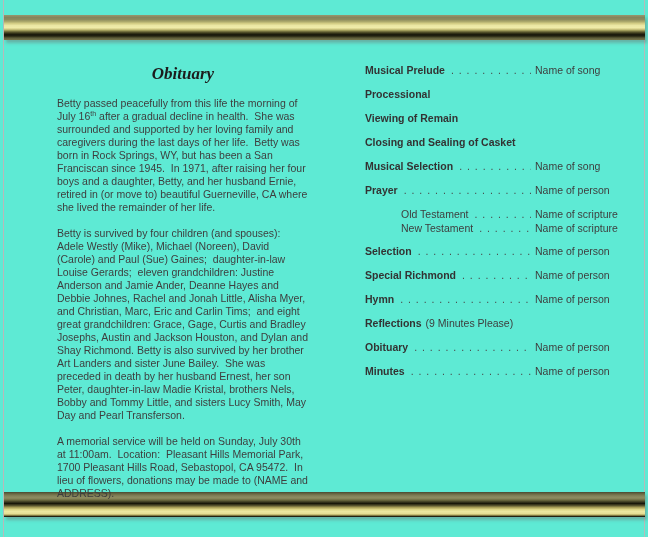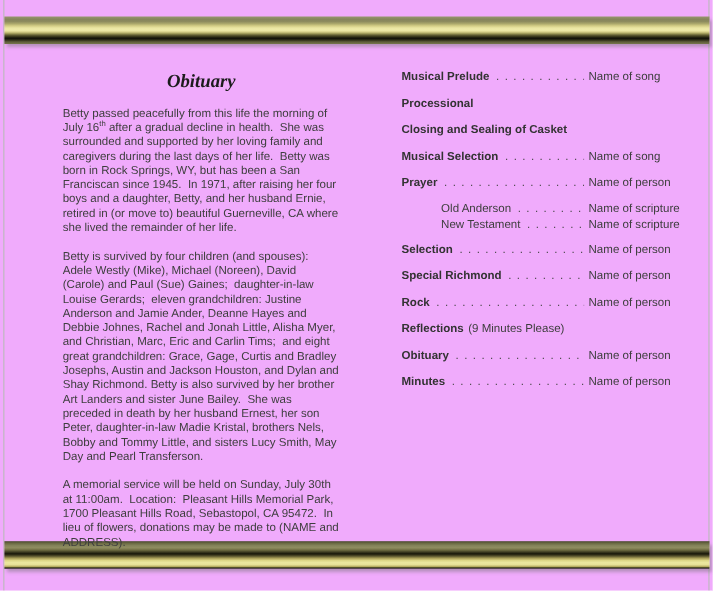--- a/index.html
+++ b/index.html
@@ -1,17 +1,17 @@
 <!DOCTYPE html>
 <html><head>
 <meta charset="utf-8">
 <style>
   html,body{margin:0;padding:0;background:#ffffff;}
   .page{
-    position:relative;width:648px;height:537px;background:#f0abfc;
+    position:relative;width:648px;height:537px;background:#5eead4;
     overflow:hidden;
     font-family:"Liberation Sans", sans-serif;
   }
   .edge-line{position:absolute;top:0;bottom:0;width:1px;background:#b9b9b9;}
   .edge-line.left{left:3px;}
   .edge-line.right{left:644px;}
   .stripe{position:absolute;left:4px;right:3px;height:25px;
     box-shadow:2px 3px 3px rgba(110,110,110,0.45);}
   .stripe.top{
     top:15px;
@@ -85,56 +85,59 @@
     <div>
         <div class="prog-row">
           <span class="prog-label">Musical Prelude</span>
           <span class="leader">. . . . . . . . . . . . . . . . . . . . . . . . . . . . . . . . . . . . . . . . . . . . . . . . . . . . . . . . . . . . </span>
           <span class="value">Name of song</span>
         </div>
         <div class="prog-row">
           <span class="prog-label">Processional</span>
         </div>
         <div class="prog-row">
+          <span class="prog-label">Viewing of Remain</span>
+        </div>
+        <div class="prog-row">
           <span class="prog-label">Closing and Sealing of Casket</span>
         </div>
         <div class="prog-row">
           <span class="prog-label">Musical Selection</span>
           <span class="leader">. . . . . . . . . . . . . . . . . . . . . . . . . . . . . . . . . . . . . . . . . . . . . . . . . . . . . . . . . . . . </span>
           <span class="value">Name of song</span>
         </div>
         <div class="prog-row">
           <span class="prog-label">Prayer</span>
           <span class="leader">. . . . . . . . . . . . . . . . . . . . . . . . . . . . . . . . . . . . . . . . . . . . . . . . . . . . . . . . . . . . </span>
           <span class="value">Name of person</span>
         </div>
         <div class="scripture-block">
           <div class="prog-row tight indent">
-            <span class="sub-label">Old Anderson</span>
+            <span class="sub-label">Old Testament</span>
             <span class="leader">. . . . . . . . . . . . . . . . . . . . . . . . . . . . . . . . . . . . . . . . . . . . . . . . . . . . . . . . . . . . </span>
             <span class="value">Name of scripture</span>
           </div>
           <div class="prog-row tight indent">
             <span class="sub-label">New Testament</span>
             <span class="leader">. . . . . . . . . . . . . . . . . . . . . . . . . . . . . . . . . . . . . . . . . . . . . . . . . . . . . . . . . . . . </span>
             <span class="value">Name of scripture</span>
           </div>
         </div>
         <div class="prog-row">
           <span class="prog-label">Selection</span>
           <span class="leader">. . . . . . . . . . . . . . . . . . . . . . . . . . . . . . . . . . . . . . . . . . . . . . . . . . . . . . . . . . . . </span>
           <span class="value">Name of person</span>
         </div>
         <div class="prog-row">
           <span class="prog-label">Special Richmond</span>
           <span class="leader">. . . . . . . . . . . . . . . . . . . . . . . . . . . . . . . . . . . . . . . . . . . . . . . . . . . . . . . . . . . . </span>
           <span class="value">Name of person</span>
         </div>
         <div class="prog-row">
-          <span class="prog-label">Rock</span>
+          <span class="prog-label">Hymn</span>
           <span class="leader">. . . . . . . . . . . . . . . . . . . . . . . . . . . . . . . . . . . . . . . . . . . . . . . . . . . . . . . . . . . . </span>
           <span class="value">Name of person</span>
         </div>
         <div class="prog-row">
           <span class="prog-label">Reflections</span>
           <span class="suffix">(9 Minutes Please)</span>
         </div>
         <div class="prog-row">
           <span class="prog-label">Obituary</span>
           <span class="leader">. . . . . . . . . . . . . . . . . . . . . . . . . . . . . . . . . . . . . . . . . . . . . . . . . . . . . . . . . . . . </span>

